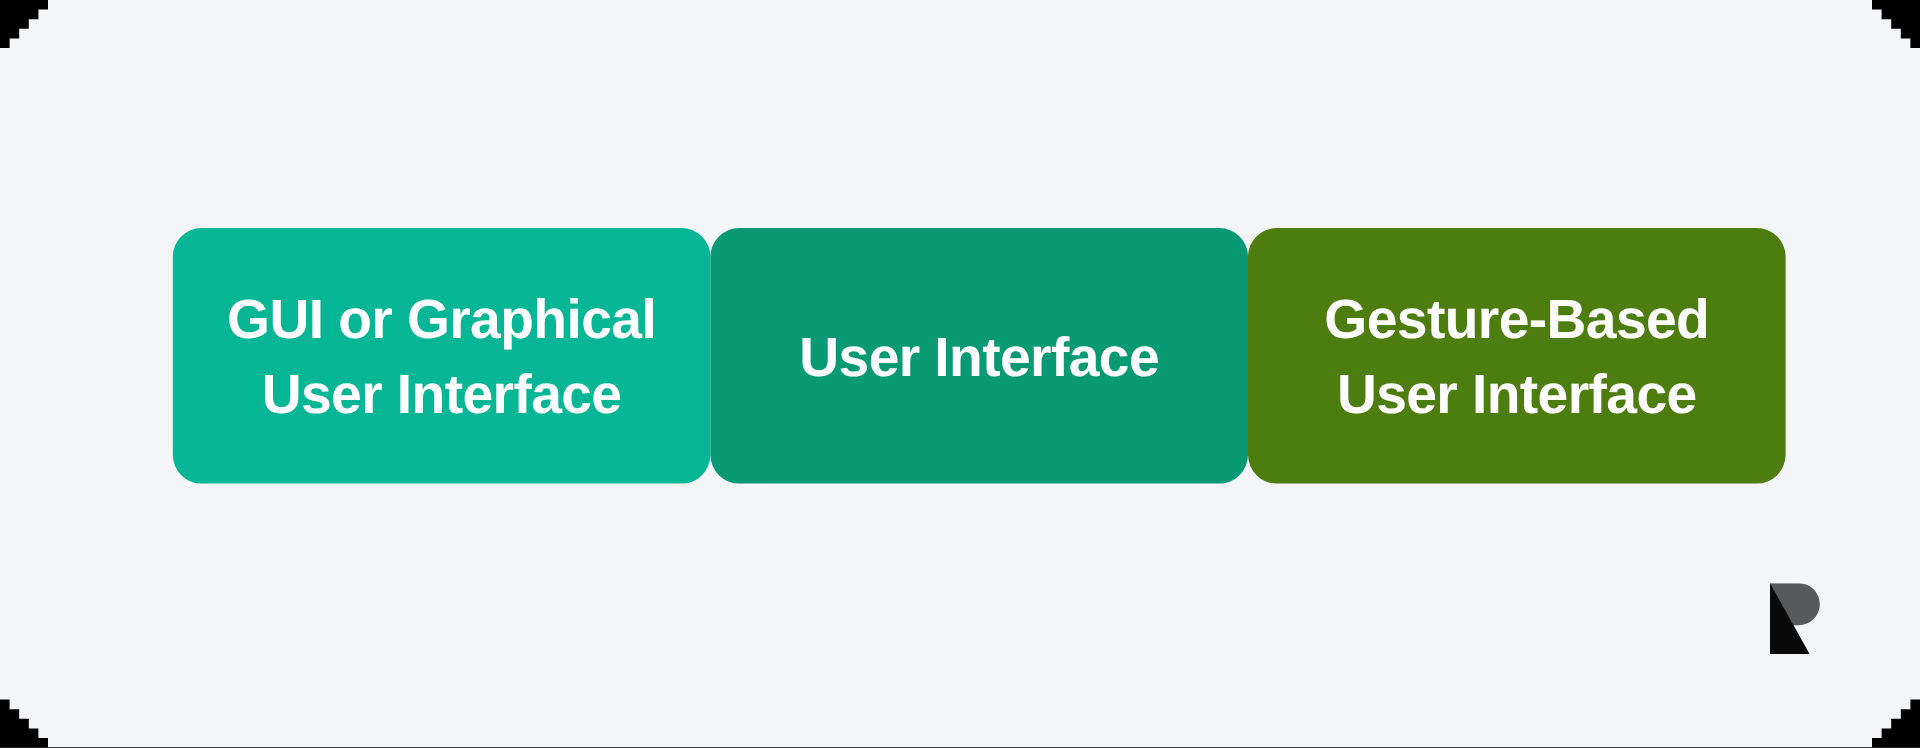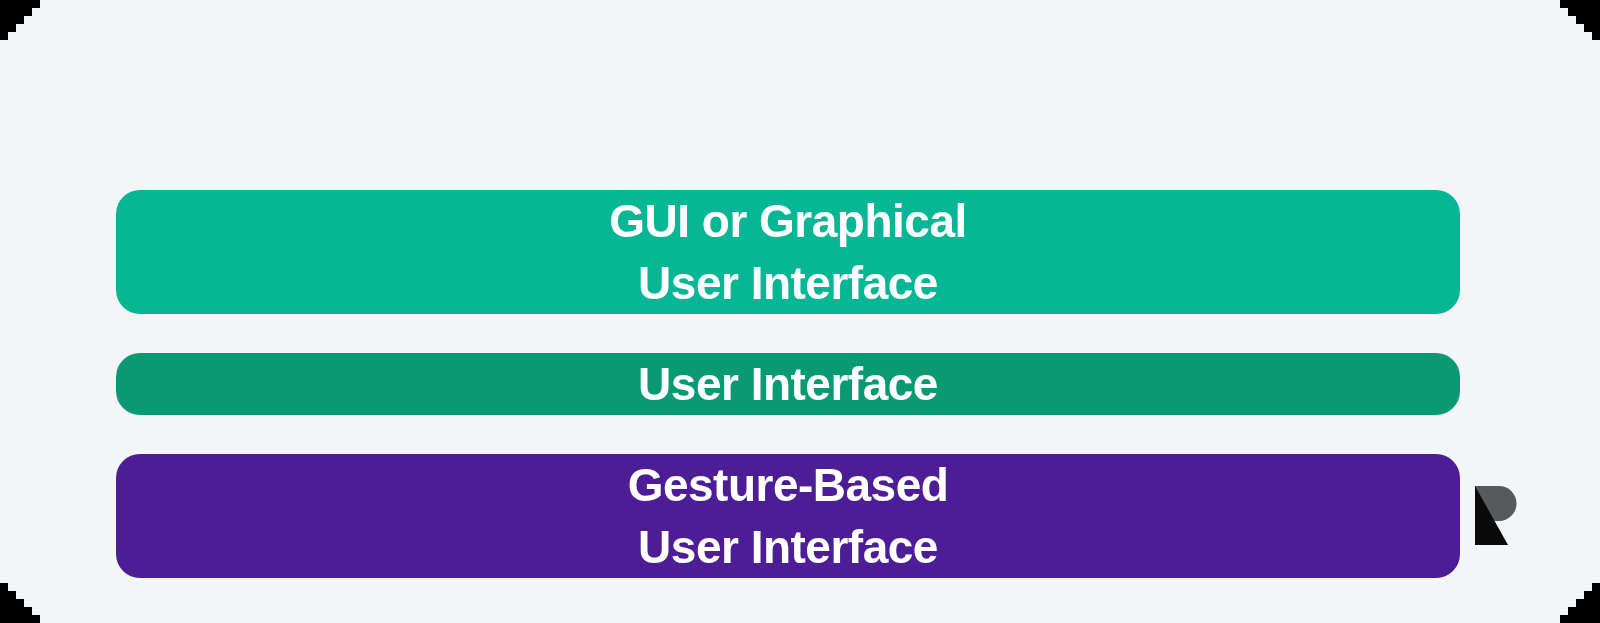--- a/index.html
+++ b/index.html
@@ -20,25 +20,23 @@
       1560px 0px, 1560px 8px, 1568px 8px, 1568px 16px, 1576px 16px, 1576px 24px,
       1584px 24px, 1584px 32px, 1592px 32px, 1592px 40px, 1600px 40px,
       1600px 583px, 1592px 583px, 1592px 591px, 1584px 591px, 1584px 599px,
       1576px 599px, 1576px 607px, 1568px 607px, 1568px 615px, 1560px 615px, 1560px 623px,
       40px 623px, 40px 615px, 32px 615px, 32px 607px, 24px 607px, 24px 599px,
       16px 599px, 16px 591px, 8px 591px, 8px 583px, 0px 583px
     );
   }
   .cards-row {
     position: absolute;
-    left: 116px; top: 190px;
+    left: 144px; top: 190px;
     width: 1344px; height: 213px;
     display: flex;
-    gap: 39px;
-    flex-direction: column;
   }
   .card {
     flex: 1 1 0;
     border-radius: 24px;
     display: flex;
     flex-direction: column;
     align-items: center;
     justify-content: center;
     color: #ffffff;
     text-align: center;
@@ -66,21 +64,21 @@
 
     <div class="card" style="background-color: rgb(6, 182, 148);">
       <div class="line">GUI or Graphical</div>
       <div class="line">User Interface</div>
     </div>
 
     <div class="card" style="background-color: rgb(10, 154, 115);">
       <div class="line">User Interface</div>
     </div>
 
-    <div class="card" style="background-color: #4c1d95;">
+    <div class="card" style="background-color: #4d7c0f;">
       <div class="line">Gesture-Based</div>
       <div class="line">User Interface</div>
     </div>
 
   </div>
 
   <div class="brand-logo">
     <svg viewBox="0 0 43 59" xmlns="http://www.w3.org/2000/svg">
       <path d="M0,0 h24 a17.5,17.5 0 0 1 0,35 h-24 z" fill="#58595b"></path>
       <path d="M0,0 L33,59 L0,59 z" fill="#0a0a0b"></path>

